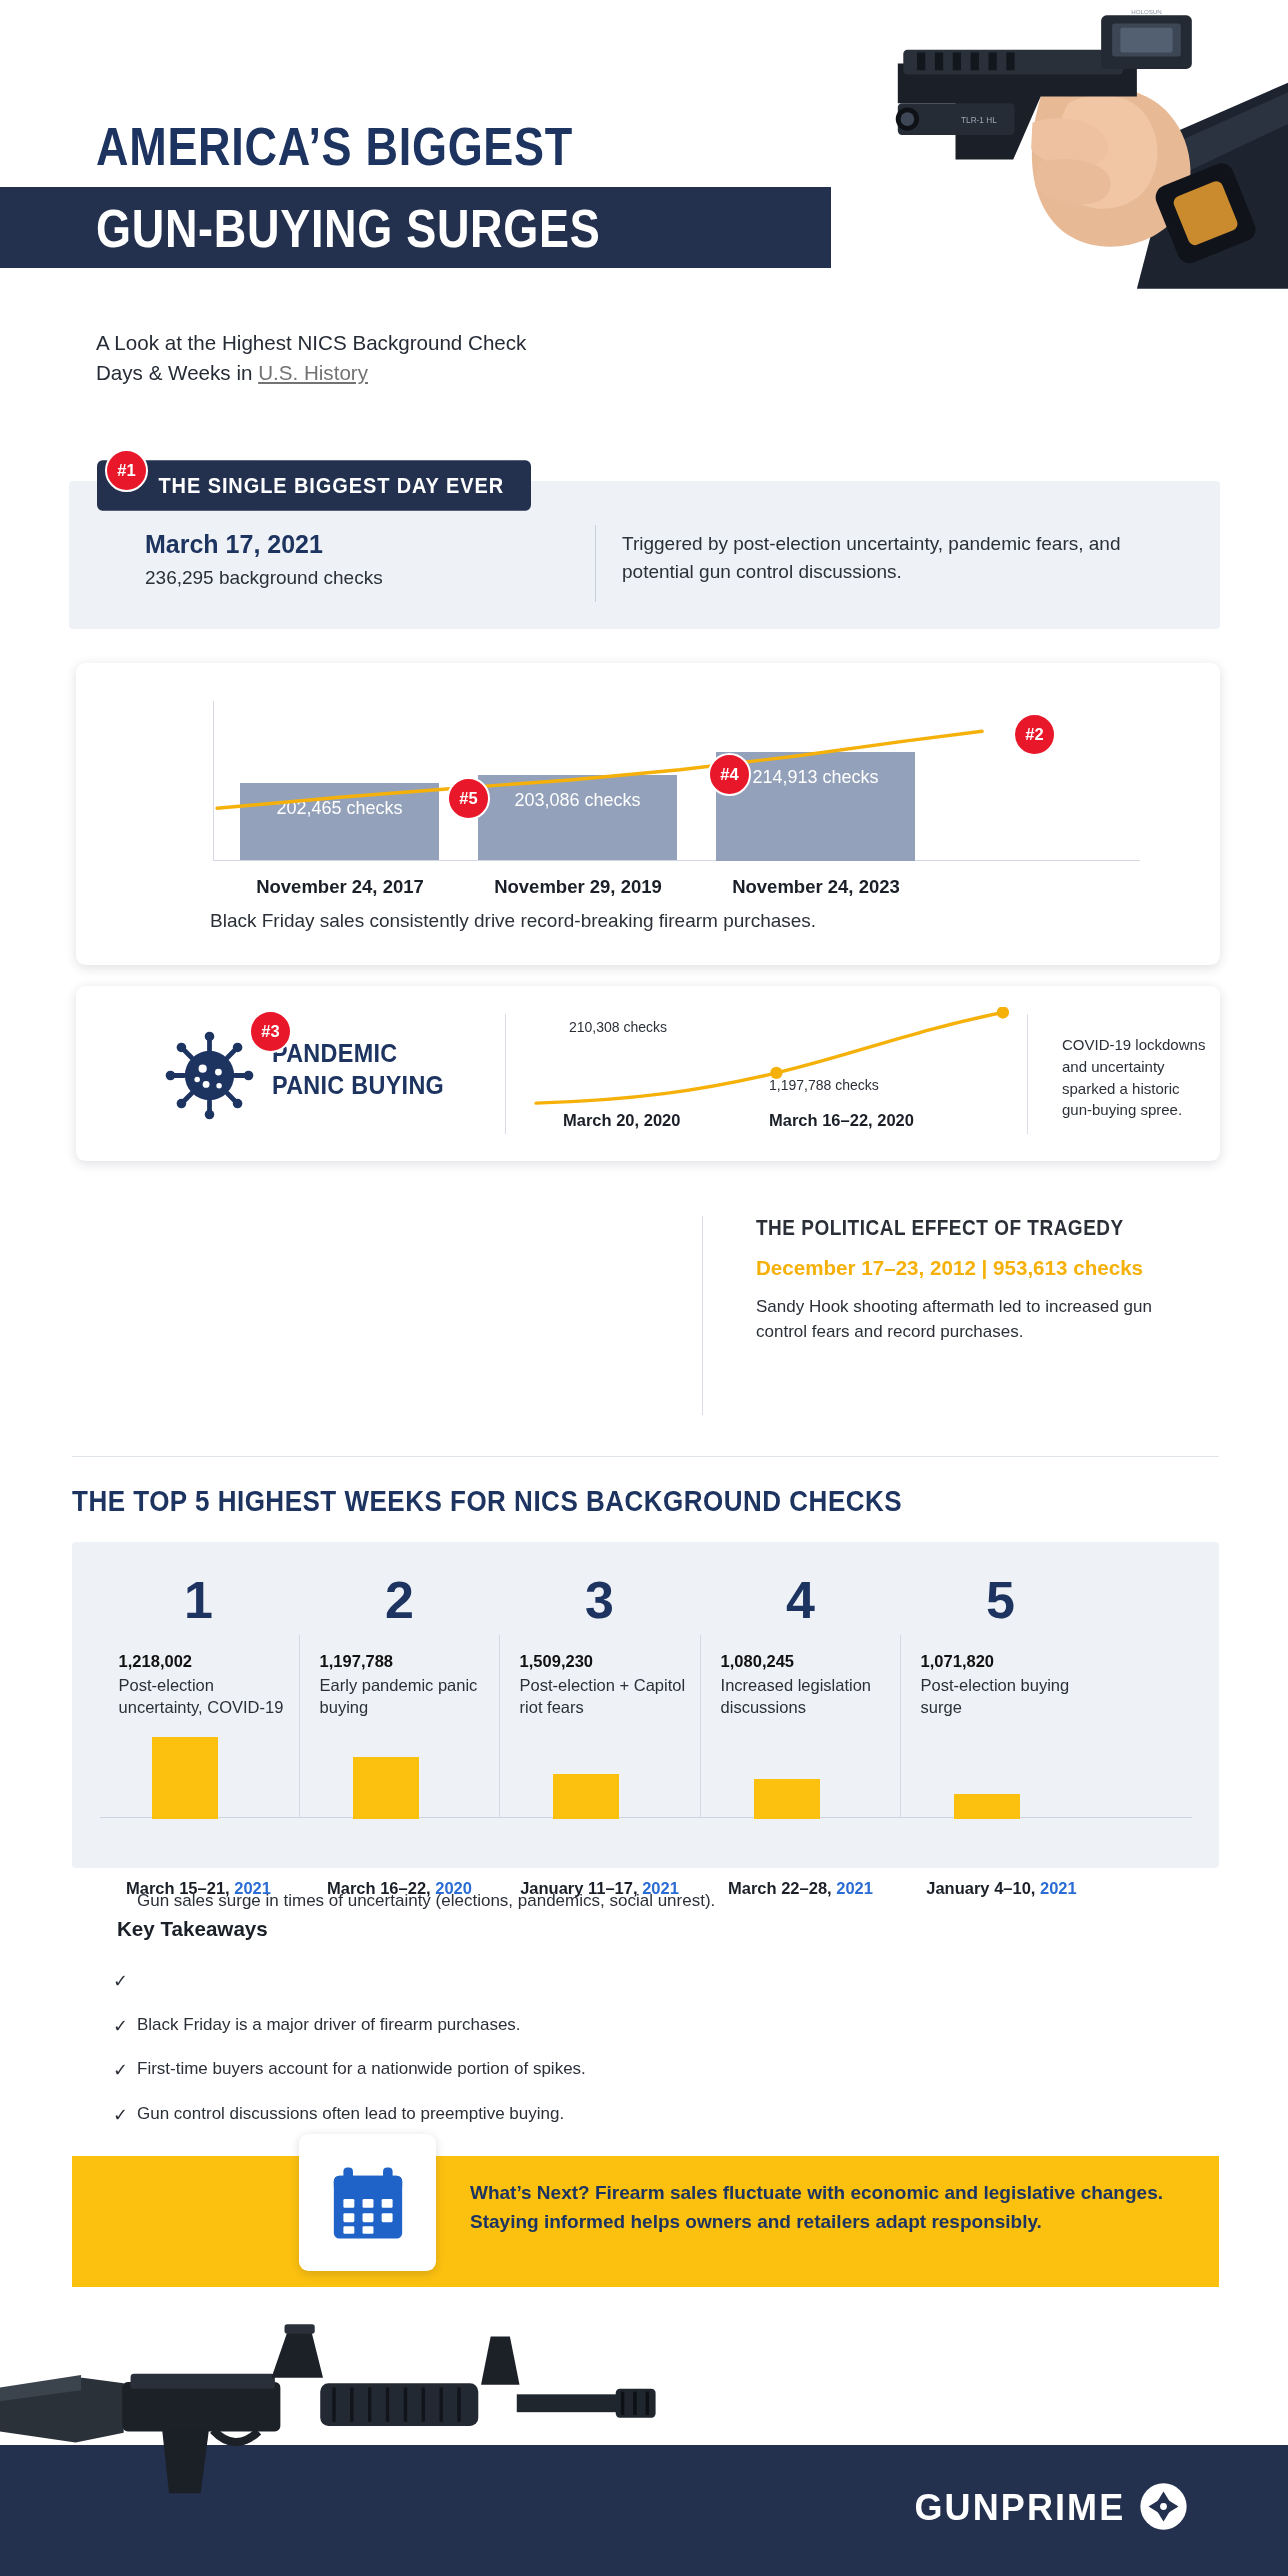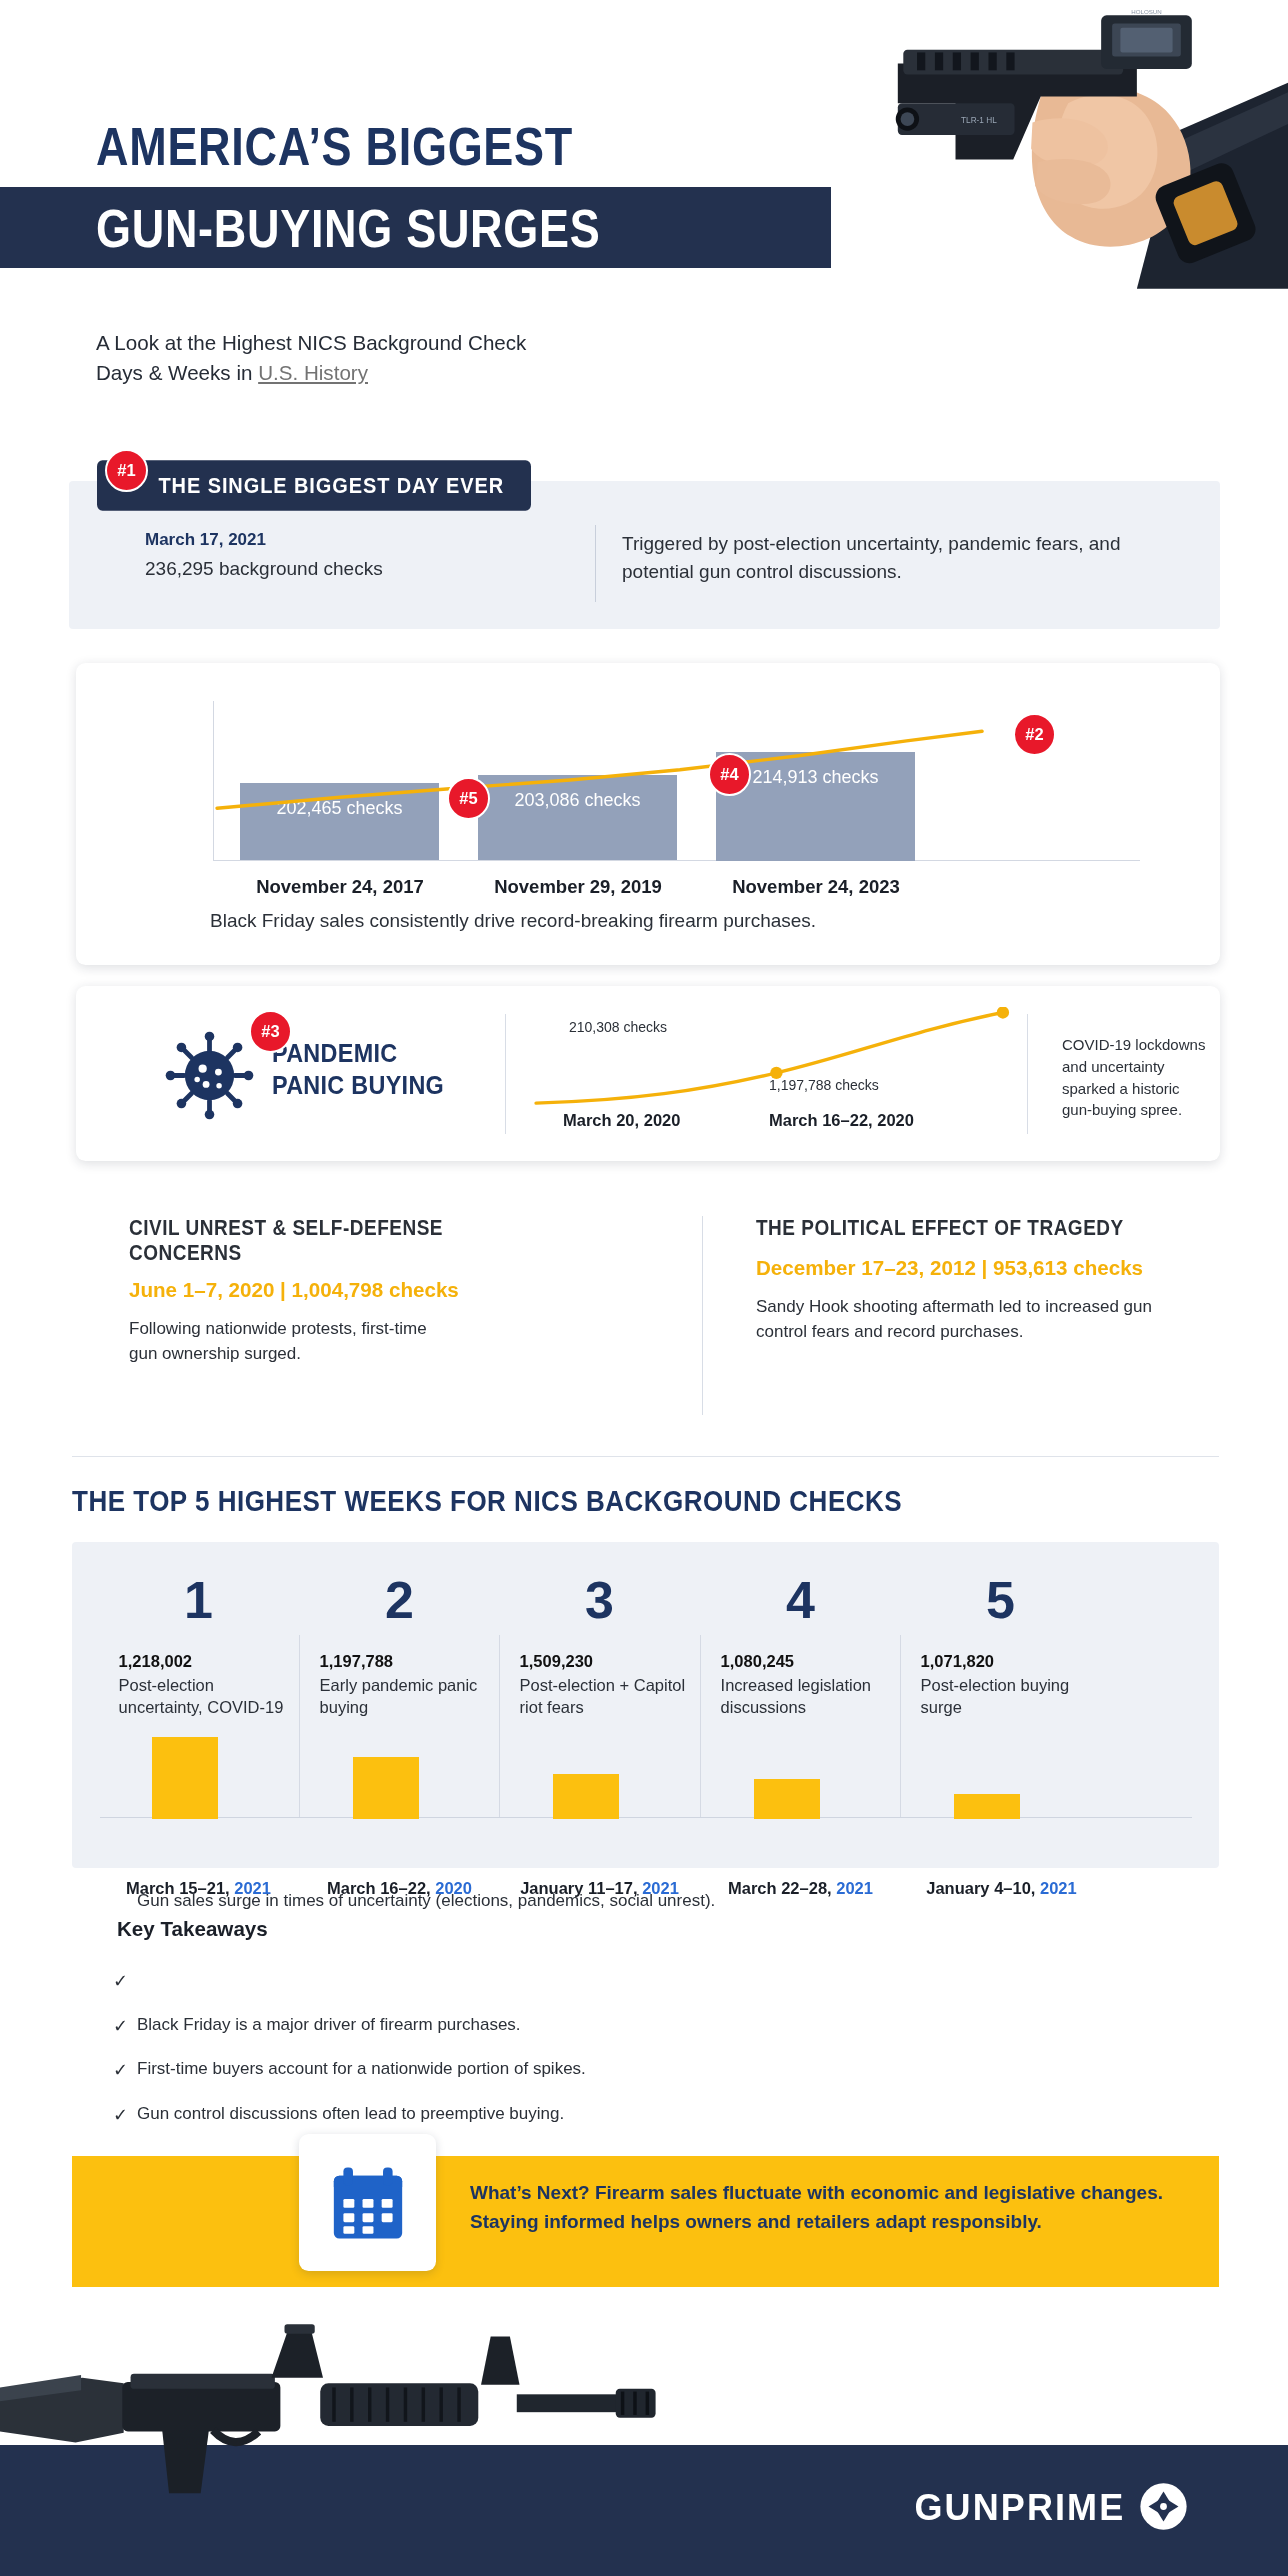--- a/index.html
+++ b/index.html
@@ -97,21 +97,21 @@
     display: flex; align-items: center; justify-content: center;
     font-size: 16.5px; font-weight: 700;
     border: 2.7px solid #fff;
     z-index: 5;
   }
   .sec1-left {
     position: absolute;
     left: 76px; top: 49px;
     width: 440px;
   }
-  .sec1-date { font-size: 17px; font-weight: 800; color: #1d3461; }
+  .sec1-date { font-size: 25px; font-weight: 800; color: #1d3461; }
   .sec1-checks { font-size: 19px; color: #2b3038; margin-top: 8.2px; }
   .sec1-divider {
     position: absolute;
     left: 526px; top: 44px;
     width: 1.4px; height: 77px;
     background: #c8cfdb;
   }
   .sec1-right {
     position: absolute;
     left: 553px; top: 49px;
@@ -443,25 +443,20 @@
       <div class="p-date" style="left:34px; top:104px;">March 20, 2020</div>
       <div class="p-date" style="left:240px; top:104px;">March 16–22, 2020</div>
     </div>
 
     <div class="sec3-note">COVID-19 lockdowns and uncertainty sparked a historic gun-buying spree.</div>
   </div>
 
   <div class="two-col">
     <div class="tc-divider"></div>
 
-    <div style="position:absolute; left:60px; top:0; width:357px;">
-      <div class="tc-title">CIVIL UNREST &amp; SELF-DEFENSE CONCERNS</div>
-      <div class="tc-stat">June 1–7, 2020 | 1,004,798 checks</div>
-      <div class="tc-body">Following nationwide protests, first-time gun ownership surged.</div>
-    </div>
 
     <div style="position:absolute; left:687px; top:0; width:440px;">
       <div class="tc-title">THE POLITICAL EFFECT OF TRAGEDY</div>
       <div class="tc-stat">December 17–23, 2012 | 953,613 checks</div>
       <div class="tc-body" style="width:412px;">Sandy Hook shooting aftermath led to increased gun control fears and record purchases.</div>
     </div>
   </div>
   <div class="tc-rule"></div>
 
   <div class="s5-title">THE TOP 5 HIGHEST WEEKS FOR NICS BACKGROUND CHECKS</div>

